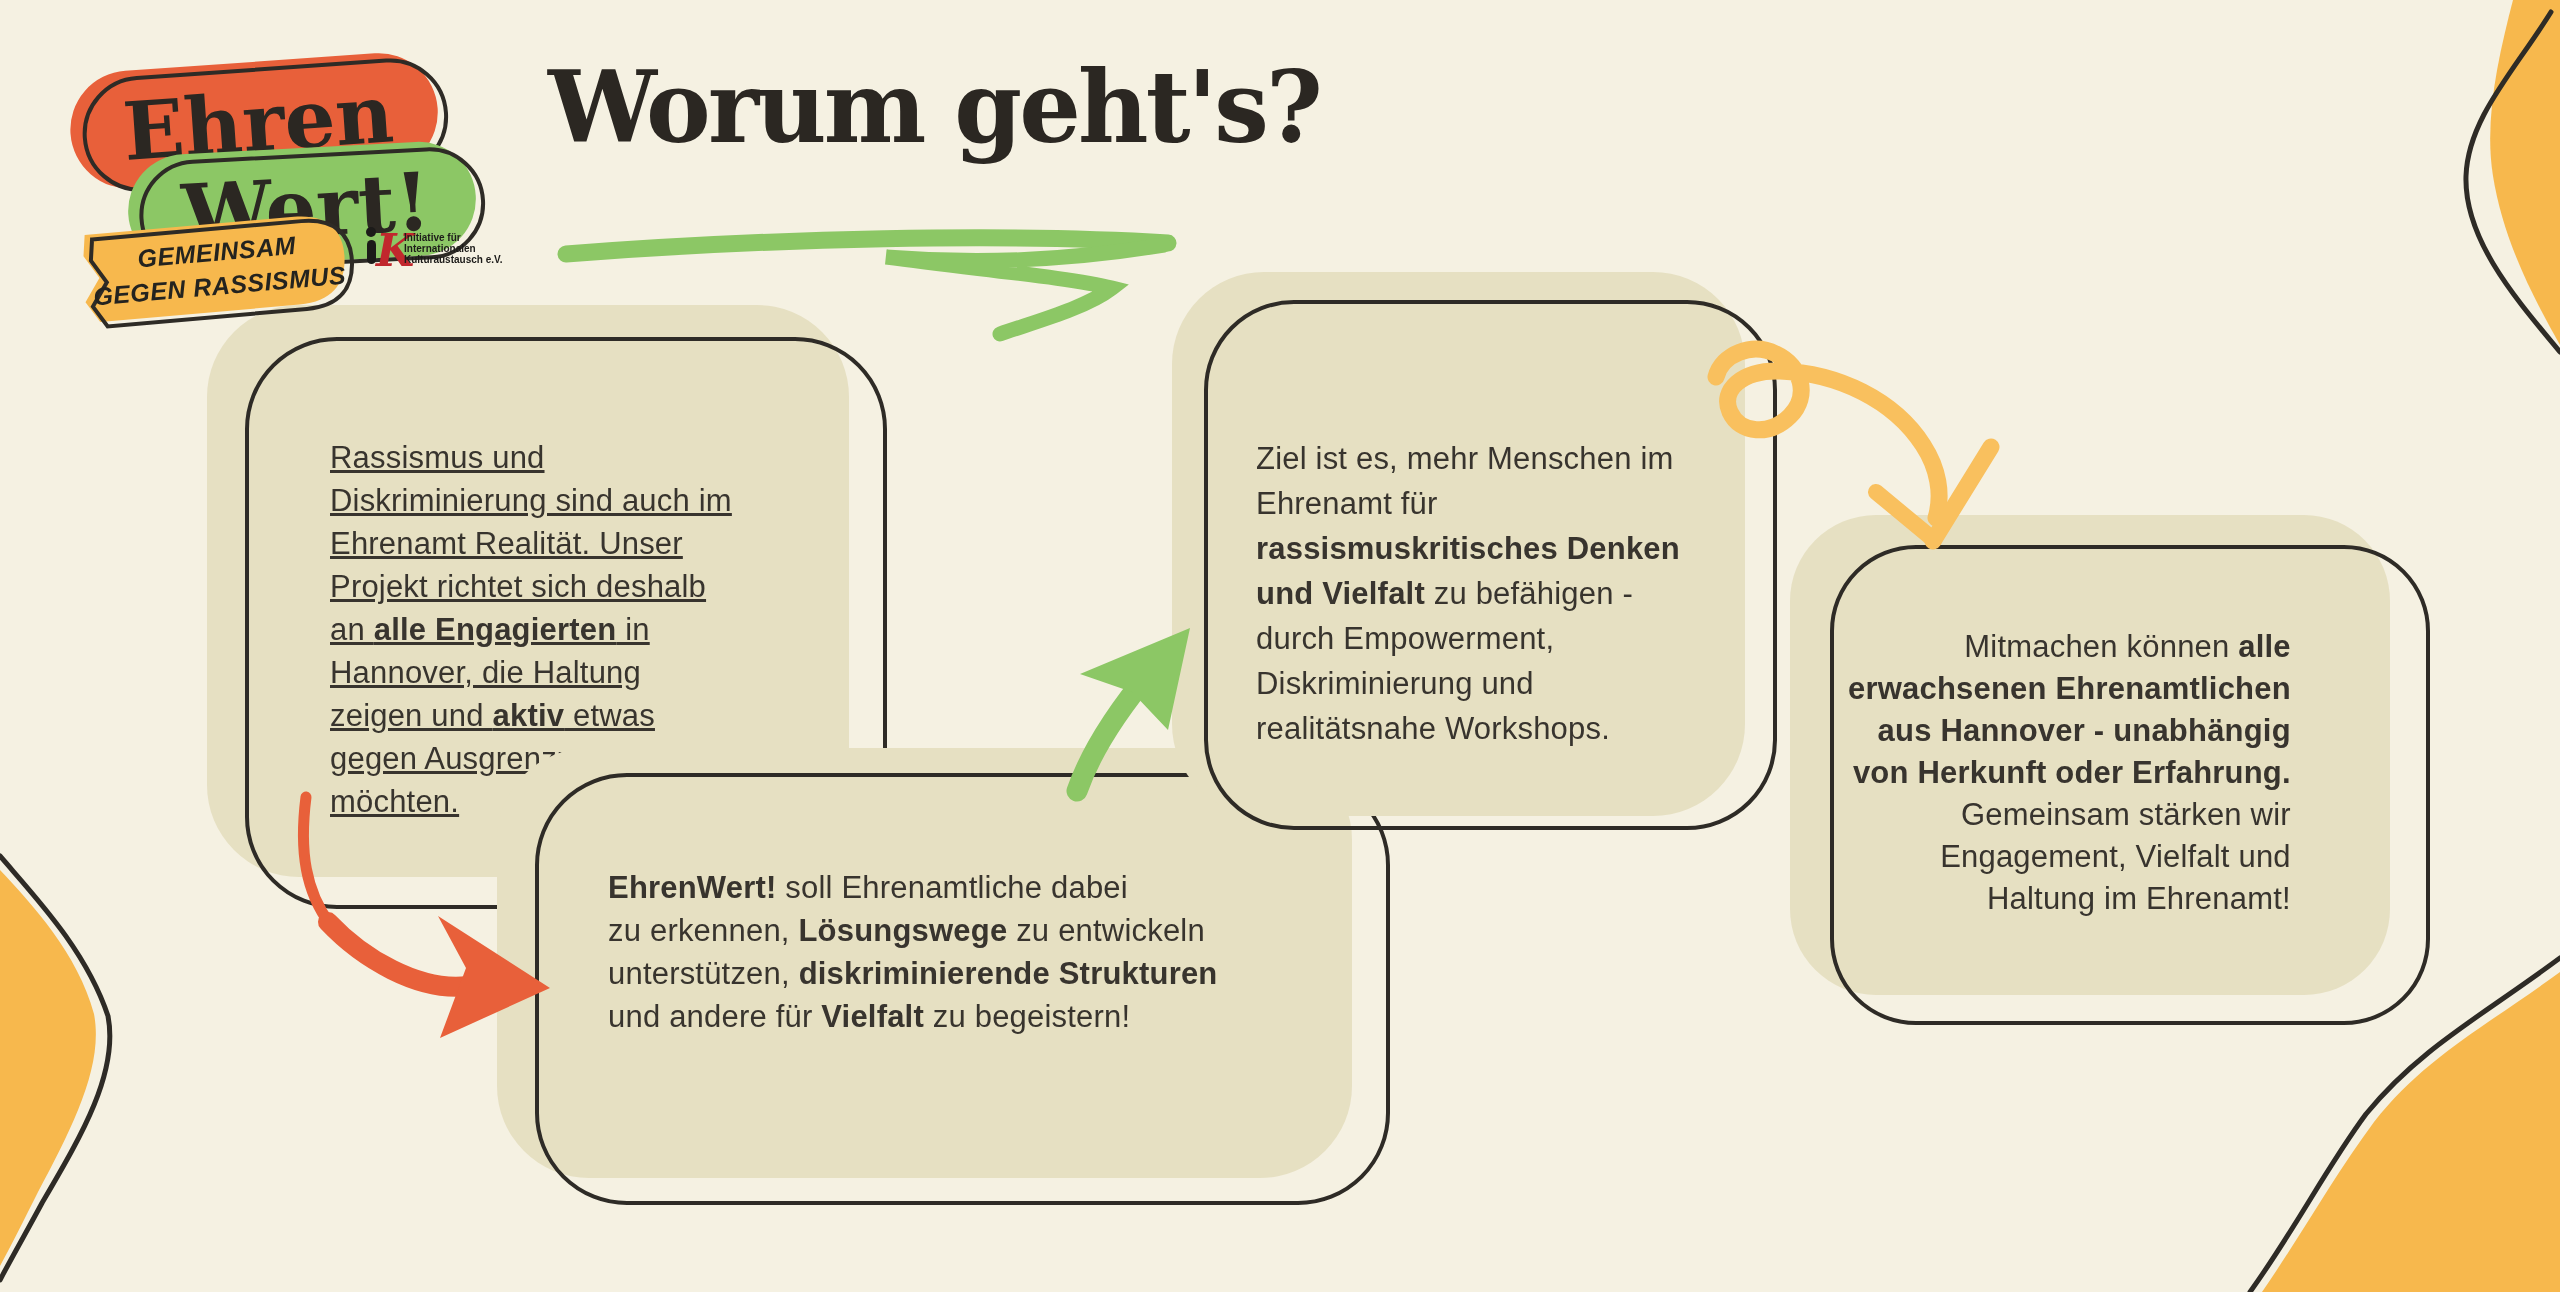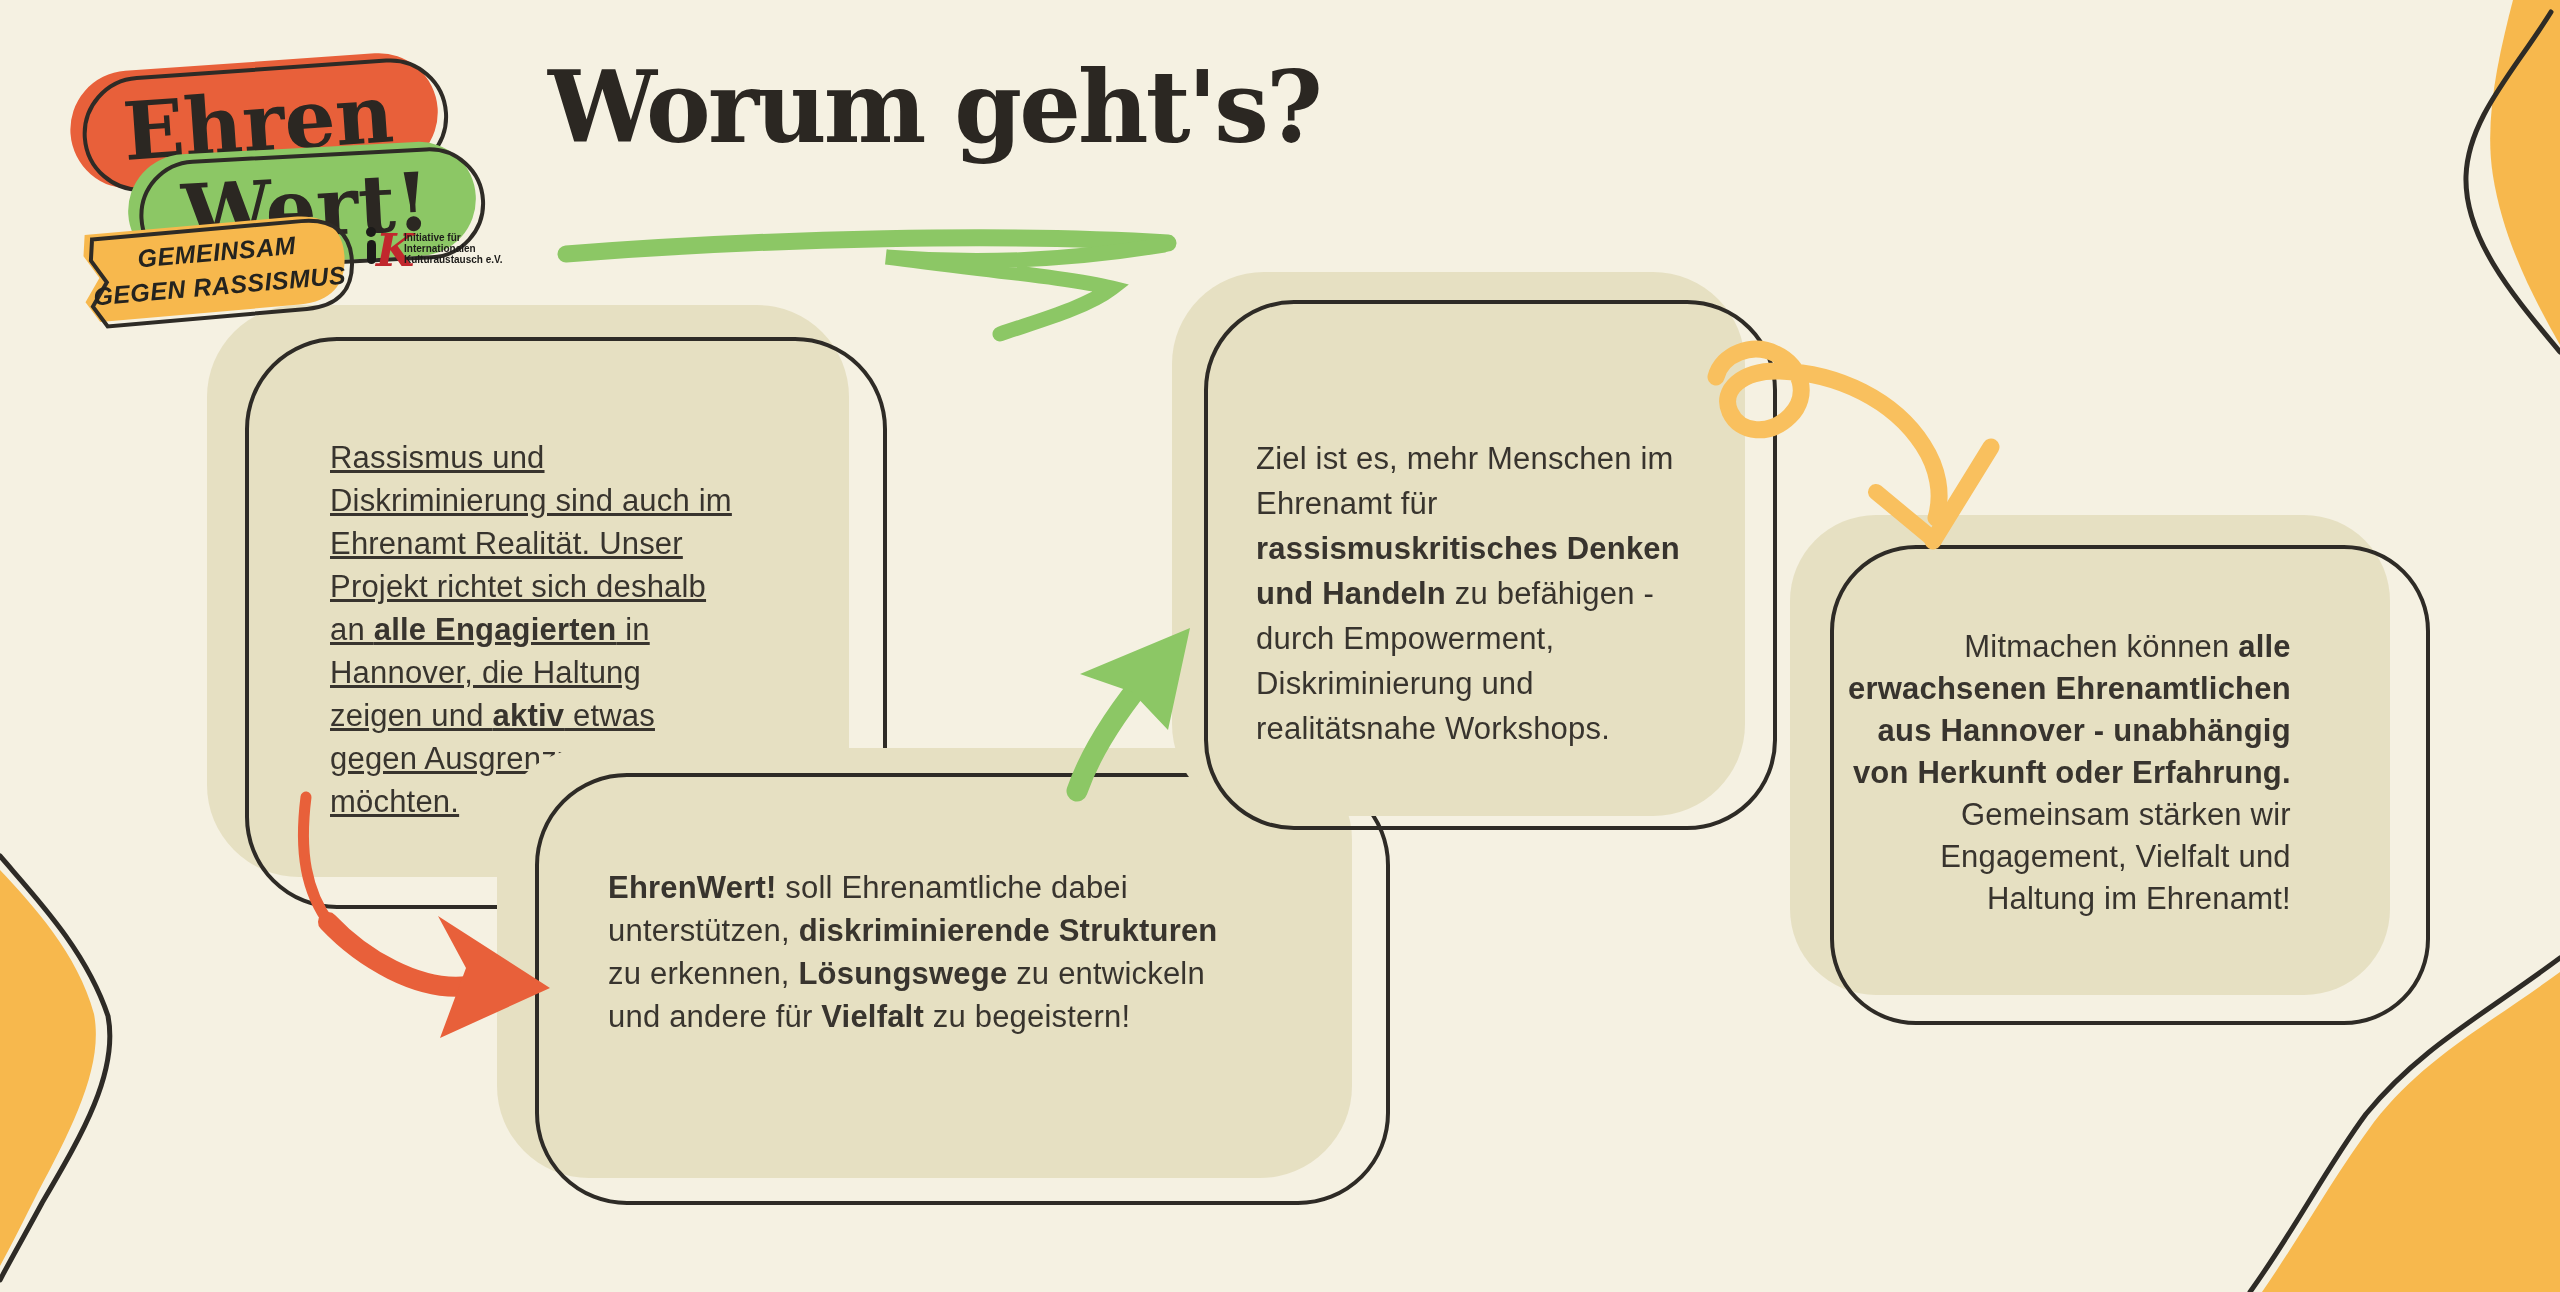--- a/index.html
+++ b/index.html
@@ -68,32 +68,32 @@
       <div class="t-line"><span>Hannover, die Haltung</span></div>
       <div class="t-line"><span>zeigen und </span><span class="bold">aktiv</span><span> etwas</span></div>
       <div class="t-line"><span>gegen Ausgrenzung tun</span></div>
       <div class="t-line"><span>möchten.</span></div>
     </div>
 
   <div class="fill" id="f2"></div>
   <div class="outl" id="o2"></div>
   <div class="card-text" id="t2">
       <div class="t-line"><span class="bold">EhrenWert!</span><span> soll Ehrenamtliche dabei</span></div>
+      <div class="t-line"><span>zu erkennen, </span><span class="bold">Lösungswege</span><span> zu entwickeln</span></div>
       <div class="t-line"><span>unterstützen, </span><span class="bold">diskriminierende Strukturen</span></div>
-      <div class="t-line"><span>zu erkennen, </span><span class="bold">Lösungswege</span><span> zu entwickeln</span></div>
       <div class="t-line"><span>und andere für </span><span class="bold">Vielfalt</span><span> zu begeistern!</span></div>
     </div>
 
   <div class="fill" id="f3"></div>
   <div class="outl" id="o3"></div>
   <div class="card-text" id="t3">
       <div class="t-line"><span>Ziel ist es, mehr Menschen im</span></div>
       <div class="t-line"><span>Ehrenamt für</span></div>
       <div class="t-line"><span class="bold">rassismuskritisches Denken</span></div>
-      <div class="t-line"><span class="bold">und Handeln</span><span> zu befähigen -</span></div>
+      <div class="t-line"><span class="bold">und Vielfalt</span><span> zu befähigen -</span></div>
       <div class="t-line"><span>durch Empowerment,</span></div>
       <div class="t-line"><span>Diskriminierung und</span></div>
       <div class="t-line"><span>realitätsnahe Workshops.</span></div>
     </div>
 
   <div class="fill" id="f4"></div>
   <div class="outl" id="o4"></div>
   <div class="card-text" id="t4">
       <div class="t-line"><span>Mitmachen können </span><span class="bold">alle</span></div>
       <div class="t-line"><span class="bold">erwachsenen Ehrenamtlichen</span></div>

